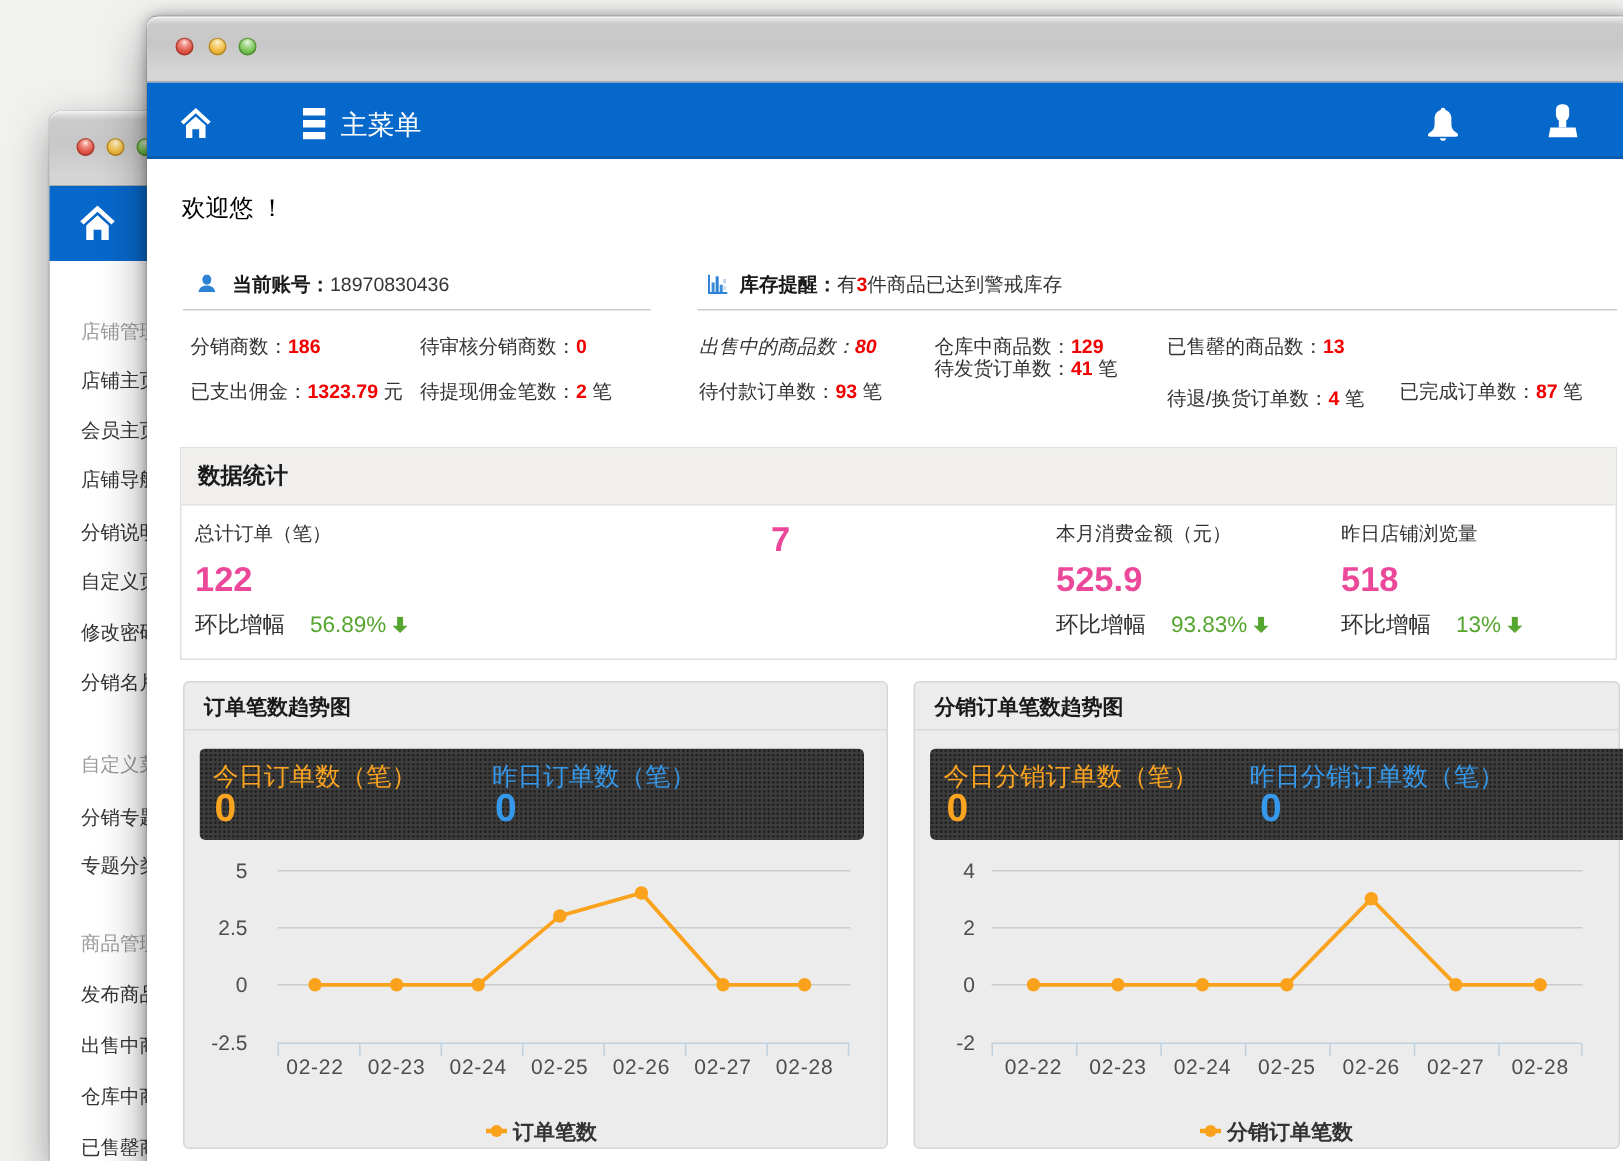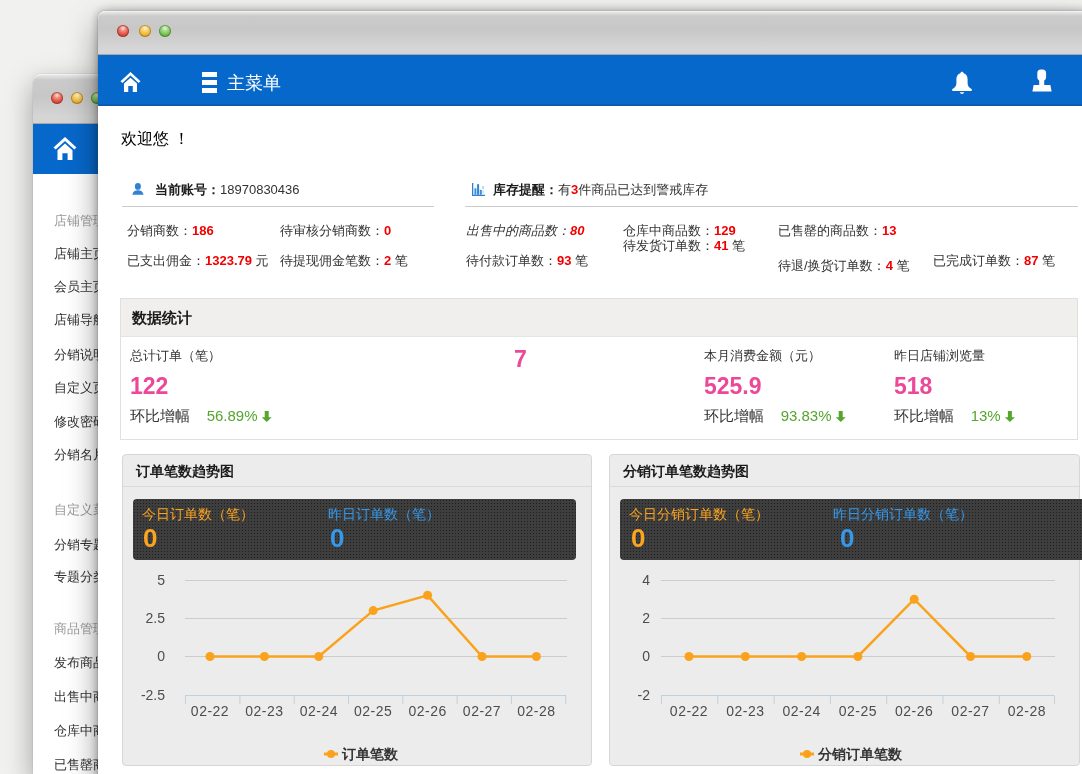--- a/index.html
+++ b/index.html
@@ -52,21 +52,21 @@
 .scol .hb { font-size:15px; color:#333; margin-top:8px; }
 .grn-t { color:#55a52f; }
 
 
 .panel { position:absolute; top:443px; height:312px; background:#ececec; border:1px solid #d6d6d6; border-radius:4px; }
 .panel .phead { height:32px; border-bottom:1px solid #dadada; line-height:32px; padding-left:13px; font-size:14px; font-weight:bold; color:#1a1a1a; }
 .darkbox { position:absolute; left:10px; top:44px; width:443px; height:61px; border-radius:4px;
   background-color:#3e3e3e;
   background-image:radial-gradient(rgba(0,0,0,.5) 0.75px, transparent 1px);
   background-size:3px 3px; }
-.db-lb { position:absolute; top:7px; font-size:14px; white-space:nowrap; }
+.db-lb { position:absolute; top:7px; font-size:17px; white-space:nowrap; }
 .db-num { position:absolute; top:24px; font-size:26px; font-weight:bold; }
 .org { color:#fba41f; }
 .blu { color:#3598ea; }
 .arr { display:inline-block; width:10px; height:11px; vertical-align:-1px;
   background:#55a52f; clip-path:polygon(50% 100%, 0 56%, 30% 56%, 30% 0, 70% 0, 70% 56%, 100% 56%); }
 .chart { position:absolute; left:0; top:110px; }
 </style>
 </head>
 <body>
 

